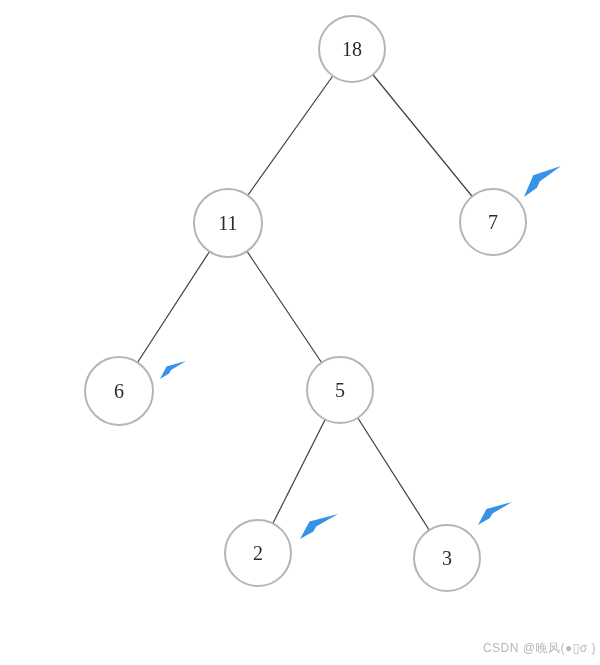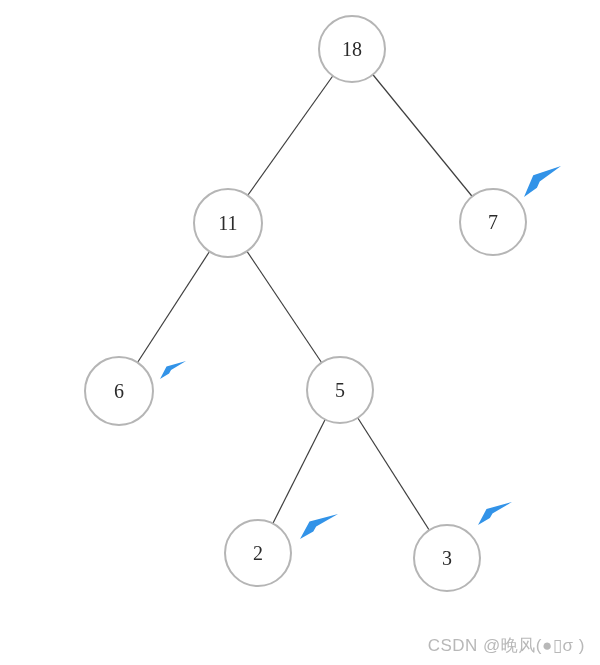--- a/index.html
+++ b/index.html
@@ -19,24 +19,24 @@
     position: absolute;
     left: 0;
     top: 0;
   }
   .node-label {
     font-family: "Liberation Serif", "DejaVu Serif", serif;
     font-size: 20px;
   }
   #watermark {
     position: absolute;
-    right: 15px;
+    right: 4px;
     bottom: 8px;
     font-family: "Liberation Sans", "DejaVu Sans", sans-serif;
-    font-size: 17px;
+    font-size: 12px;
     letter-spacing: 0.5px;
     user-select: none;
     white-space: nowrap;
   }
 </style>
 </head>
 <body>
 
 <div id="canvas">
   <svg id="tree-svg" width="600" height="665" viewBox="0 0 600 665" xmlns="http://www.w3.org/2000/svg">

